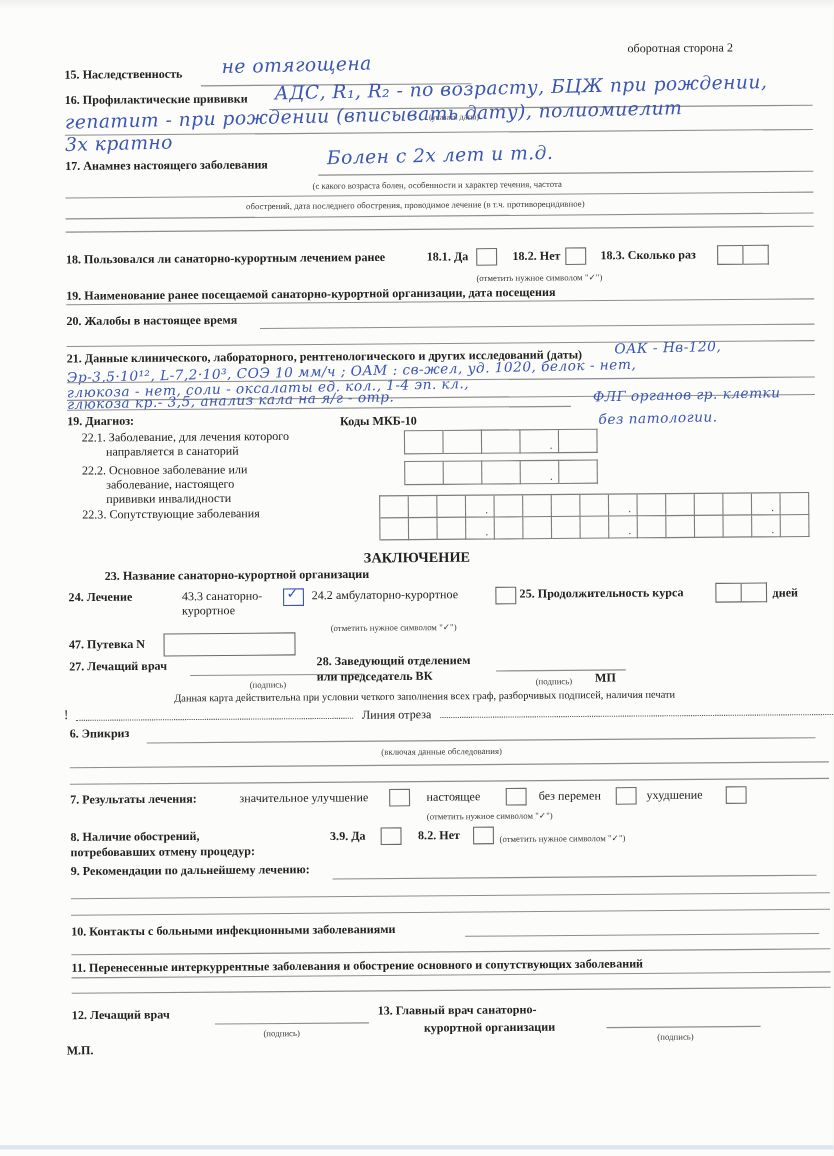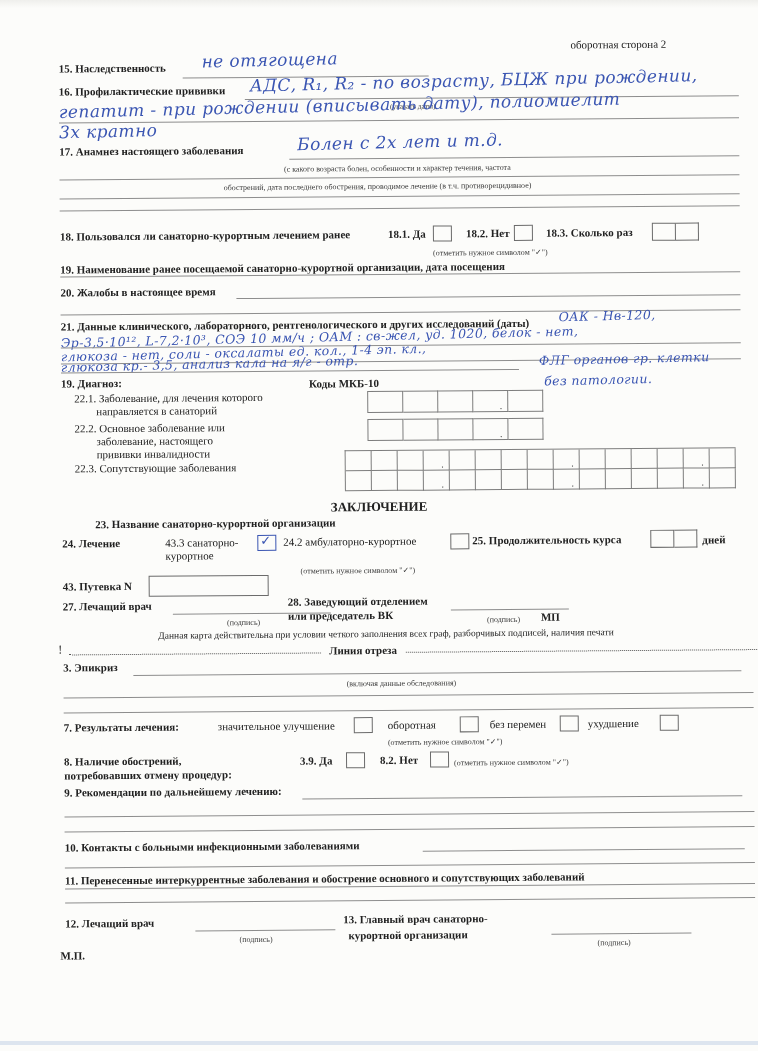--- a/index.html
+++ b/index.html
@@ -31,21 +31,21 @@
   .cells2 i{width:22px;height:16px;border:1px solid #6b6b6b;font-style:normal;}
   .cells2 i + i{border-left:none;}
   .mkb{position:absolute;display:flex;}
   .mkb i{position:relative;width:34px;height:20px;border:1px solid #7d7d7d;border-left:none;font-style:normal;}
   .mkb i:first-child{border-left:1px solid #7d7d7d;}
   .mkb i .dot,.grid i .dot{position:absolute;right:5px;bottom:0px;font-size:10px;color:#555;font-style:normal;}
   .grid{position:absolute;display:grid;grid-template-columns:repeat(15,26px);grid-auto-rows:20px;
      border-top:1px solid #7d7d7d;border-left:1px solid #7d7d7d;}
   .grid i{position:relative;border-right:1px solid #7d7d7d;border-bottom:1px solid #7d7d7d;font-style:normal;}
   .box{position:absolute;border:1px solid #6b6b6b;background:transparent;}
-  .cutlabel{background:#fcfcfa;padding:0 8px;font-weight:bold;}
+  .cutlabel{background:#fcfcfa;padding:0 8px;}
 </style>
 </head>
 <body>
 
 <div class="page">
 <div class="tilt">
 
   <div class="abs" style="top:40px;left:574px">оборотная сторона 2</div>
 
   <div class="abs b" style="top:60px;left:62px">15. Наследственность</div>
@@ -185,48 +185,48 @@
   <div class="abs" style="top:535px;left:283px">24.2 амбулаторно-курортное</div>
   <div class="cb" style="top:534px;left:450px"></div>
   <div class="abs b" style="top:535px;left:472px">25. Продолжительность курса</div>
   <div class="cells2" style="top:532px;left:650px">
         <i></i>
         <i></i>
       </div>
   <div class="abs b" style="top:536px;left:702px">дней</div>
   <div class="abs sm" style="top:564px;left:300px">(отметить  нужное символом "✓")</div>
 
-  <div class="abs b" style="top:578px;left:62px">43. Путевка N</div>
+  <div class="abs b" style="top:578px;left:62px">47. Путевка N</div>
   <div class="box" style="top:574px;left:148px;width:118px;height:19px"></div>
 
   <div class="abs b" style="top:598px;left:62px">27. Лечащий врач</div>
   <div class="rule" style="top:612px;left:172px;width:158px"></div>
   <div class="abs sm" style="top:615px;left:226px">(подпись)</div>
   <div class="abs b" style="top:595px;left:287px">28. Заведующий отделением</div>
   <div class="abs b" style="top:609px;left:287px">или председатель ВК</div>
   <div class="rule" style="top:610px;left:450px;width:118px"></div>
   <div class="abs sm" style="top:614px;left:486px">(подпись)</div>
   <div class="abs b" style="top:612px;left:540px">МП</div>
 
   <div class="abs note center" style="top:628px;left:70px;width:630px">Данная карта действительна при условии четкого заполнения всех граф, разборчивых подписей, наличия печати</div>
 
   <div class="abs" style="top:641px;left:57px;font-size:12px">!</div>
   <div class="dotted" style="top:652px;left:68px;width:690px"></div>
   <div class="abs center" style="top:644px;left:320px"><span class="cutlabel">Линия отреза</span></div>
 
-  <div class="abs b" style="top:659px;left:62px">3. Эпикриз</div>
+  <div class="abs b" style="top:659px;left:62px">6. Эпикриз</div>
   <div class="rule" style="top:673px;left:132px;width:608px"></div>
   <div class="abs sm center" style="top:677px;left:250px;width:300px">(включая данные обследования)</div>
   <div class="rule" style="top:695px;left:62px;width:690px"></div>
   <div class="rule" style="top:710px;left:62px;width:690px"></div>
 
   <div class="abs b" style="top:719px;left:62px">7. Результаты лечения:</div>
   <div class="abs" style="top:719px;left:216px">значительное улучшение</div>
   <div class="cb" style="top:717px;left:352px"></div>
-  <div class="abs" style="top:719px;left:386px">оборотная</div>
+  <div class="abs" style="top:719px;left:386px">настоящее</div>
   <div class="cb" style="top:717px;left:458px"></div>
   <div class="abs" style="top:719px;left:488px">без перемен</div>
   <div class="cb" style="top:717px;left:558px"></div>
   <div class="abs" style="top:719px;left:586px">ухудшение</div>
   <div class="cb" style="top:717px;left:658px"></div>
   <div class="abs sm" style="top:736px;left:386px">(отметить  нужное символом "✓")</div>
 
   <div class="abs b" style="top:753px;left:62px">8. Наличие обострений,</div>
   <div class="abs b" style="top:767px;left:62px">потребовавших отмену процедур:</div>
   <div class="abs b" style="top:754px;left:298px">3.9. Да</div>
@@ -245,21 +245,21 @@
   <div class="rule" style="top:865px;left:62px;width:690px"></div>
 
   <div class="abs b" style="top:872px;left:62px">11. Перенесенные интеркуррентные заболевания и обострение основного и сопутствующих заболеваний</div>
   <div class="rule" style="top:886px;left:62px;width:690px"></div>
   <div class="rule" style="top:900px;left:62px;width:690px"></div>
 
   <div class="abs b" style="top:915px;left:62px">12. Лечащий врач</div>
   <div class="rule" style="top:929px;left:192px;width:140px"></div>
   <div class="abs sm" style="top:932px;left:236px">(подпись)</div>
   <div class="abs b" style="top:913px;left:340px">13. Главный врач санаторно-</div>
-  <div class="abs b" style="top:929px;left:345px">курортной организации</div>
+  <div class="abs b" style="top:929px;left:382px">курортной организации</div>
   <div class="rule" style="top:935px;left:548px;width:140px"></div>
   <div class="abs sm" style="top:938px;left:594px">(подпись)</div>
 
   <div class="abs b" style="top:947px;left:57px">М.П.</div>
 
 </div>
 <div class="edge"></div>
 </div>
 
 </body></html>

